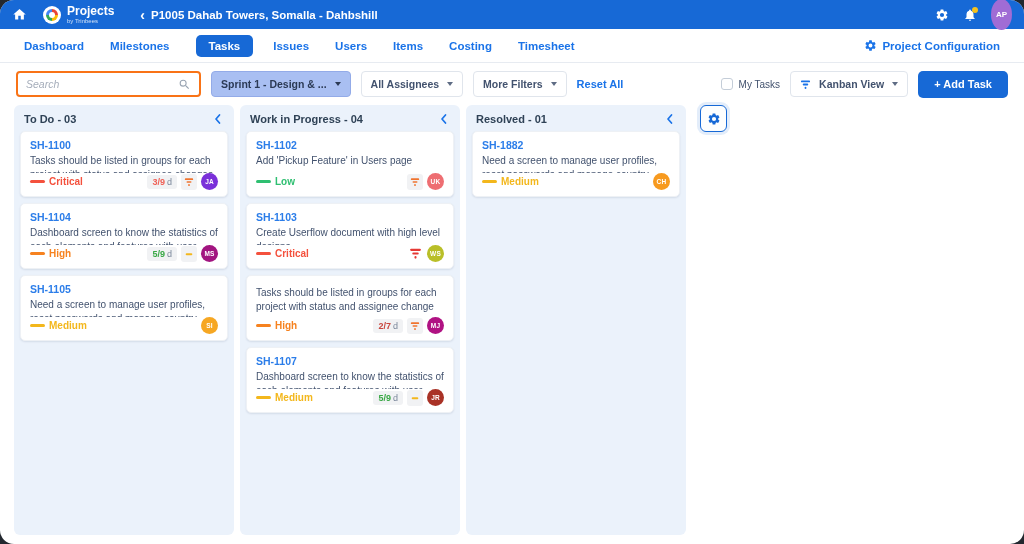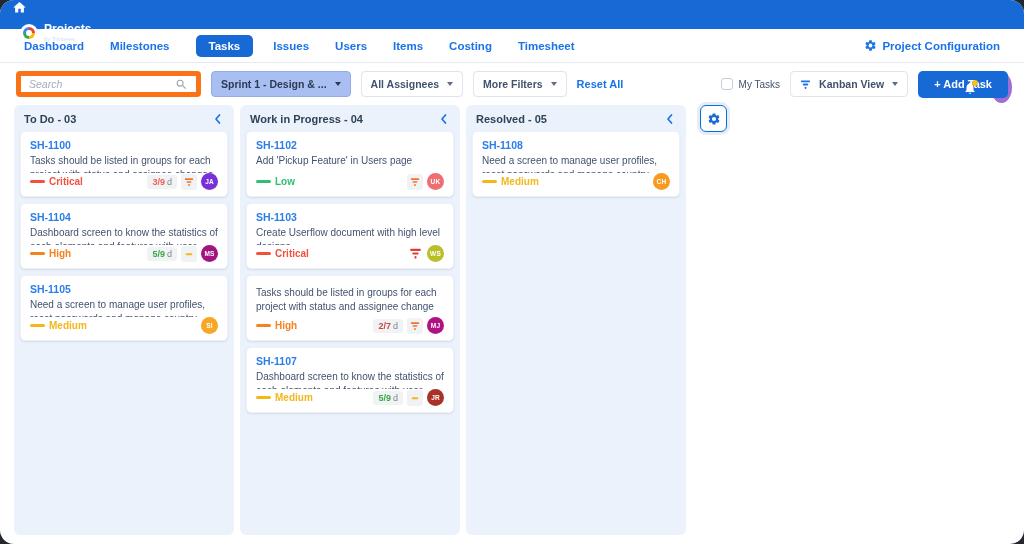--- a/index.html
+++ b/index.html
@@ -1,21 +1,21 @@
 <!DOCTYPE html>
 <html><head>
 <meta charset="utf-8">
 <style>
   * { box-sizing: border-box; margin: 0; padding: 0; }
   html,body { width:1024px; height:544px; }
   body { background:#23282f; font-family:"Liberation Sans", sans-serif; overflow:hidden; }
   .app { position:absolute; inset:0; border-radius:14px; overflow:hidden; background:#ffffff; }
 
   
-  .topbar { height:29px; background:#1769d6; display:flex; align-items:flex-start; padding:0 12px; gap:8px; color:#fff;flex-direction:column; }
+  .topbar { height:29px; background:#1769d6; display:flex; align-items:center; padding:0 12px; gap:8px; color:#fff; }
   .ic { display:inline-block; vertical-align:middle; fill:currentColor; }
   .home-btn { color:#fff; display:flex; align-items:center; cursor:pointer; }
   .logo-wrap { display:flex; align-items:center; gap:6px; margin-left:8px; cursor:pointer; }
   .logo-circle { width:18px; height:18px; border-radius:50%; background:#fff; display:flex; align-items:center; justify-content:center; }
   .logo-ring { width:12px; height:12px; border-radius:50%;
     background:conic-gradient(#e84335 0 25%,#fbbc05 25% 50%,#34a853 50% 75%,#4285f4 75% 100%); position:relative; }
   .logo-ring::after { content:""; position:absolute; inset:3px; background:#fff; border-radius:50%; }
   .logo-text { line-height:1; }
   .logo-title { font-size:12px; font-weight:bold; color:#fff; }
   .logo-sub { font-size:6px; color:#cfe0f7; margin-top:1px; }
@@ -28,21 +28,21 @@
     display:flex; align-items:center; justify-content:center; cursor:pointer; }
 
   
   .navbar { height:34px; background:#fff; border-bottom:1px solid #e7ebf1; display:flex; align-items:center; padding:0 24px; }
   .tab { font-size:11.5px; font-weight:bold; color:#1a73e8; margin-right:26px; cursor:pointer; white-space:nowrap; }
   .tab.active { background:#1769d6; color:#fff; padding:5px 13px; border-radius:5px; margin-right:20px; }
   .proj-config { margin-left:auto; display:flex; align-items:center; gap:5px; color:#1a73e8; font-size:11.5px; font-weight:bold; cursor:pointer; }
 
   
   .filterbar { height:34px; display:flex; align-items:center; gap:10px; padding:0 16px; margin-top:4px; }
-  .search-box { width:185px; height:26px; border:5px solid #f97316; border-radius:4px; background:#fff;
+  .search-box { width:185px; height:26px; border:2px solid #f97316; border-radius:4px; background:#fff;
     display:flex; align-items:center; padding:0 8px; }
   .search-box input { border:none; outline:none; flex:1; font-size:10.5px; color:#42526e; font-family:"Liberation Sans",sans-serif; }
   .search-box input::placeholder { color:#a5adba; font-style:italic; }
   .search-box .ic { color:#9aa5b3; }
   .dd { height:26px; border:1px solid #e0e5ec; border-radius:4px; background:#fff; display:flex; align-items:center;
     gap:8px; padding:0 9px; font-size:10.5px; font-weight:bold; color:#42526e; cursor:pointer; white-space:nowrap; }
   .dd.sprint { background:#a9bff2; border-color:#93abe8; color:#2b3a55; }
   .caret { width:0; height:0; border-left:3.5px solid transparent; border-right:3.5px solid transparent; border-top:4.5px solid #5e6c84; }
   .dd.sprint .caret { border-top-color:#2b3a55; }
   .link { color:#1a73e8; font-size:11px; font-weight:bold; cursor:pointer; white-space:nowrap; }
@@ -360,30 +360,30 @@
                 </span>
               <span class="avatar" style="background: rgb(169, 50, 38);">JR</span>
             </span>
           </div>
         </div>
       </div>
     </div>
 
     <div class="col">
       <div class="col-head">
-        <span class="col-title">Resolved - 05</span>
+        <span class="col-title">Resolved - 01</span>
         <span class="col-collapse">
             <svg class="ic" width="12" height="12">
               <use href="#chevL"></use>
             </svg>
           </span>
       </div>
       <div class="cards">
         <div class="card">
-          <span class="card-id">SH-1108</span>
+          <span class="card-id">SH-1882</span>
           <div class="card-desc">Need a screen to manage user profiles, reset passwords and manage country</div>
           <div class="card-foot">
             <span class="prio">
               <span class="prio-dash" style="background: rgb(243, 183, 28);"></span>
               <span class="prio-label" style="color: rgb(243, 183, 28);">Medium</span>
             </span>
             <span class="foot-right">
               <span class="avatar" style="background: rgb(247, 154, 31);">CH</span>
             </span>
           </div>

